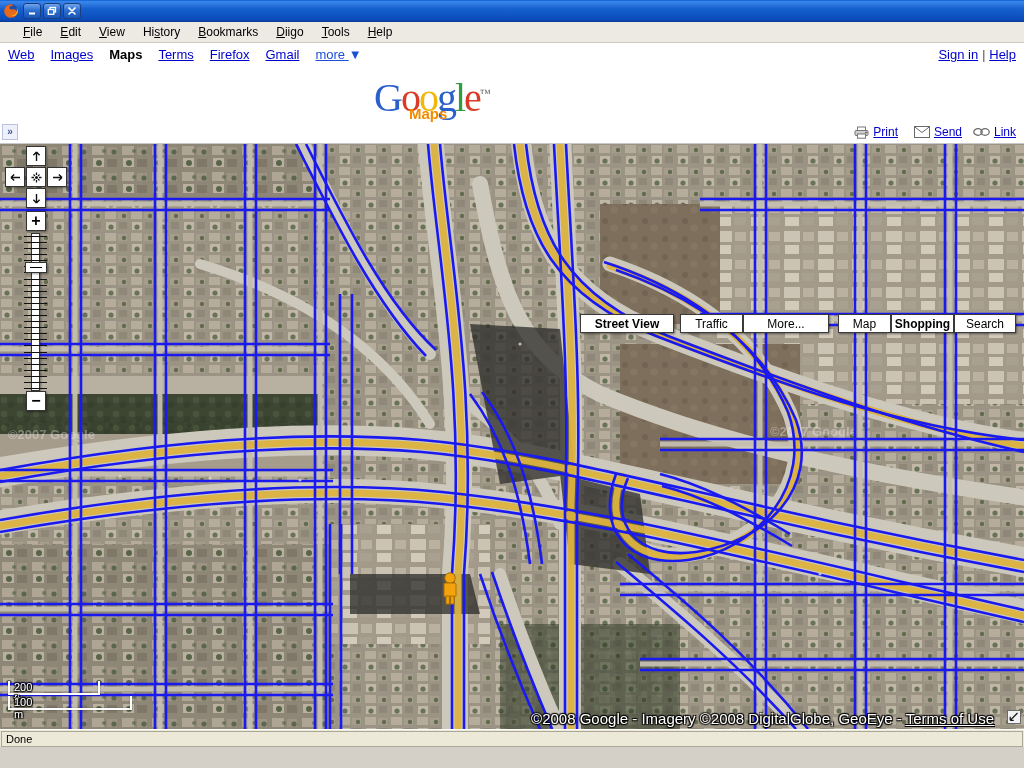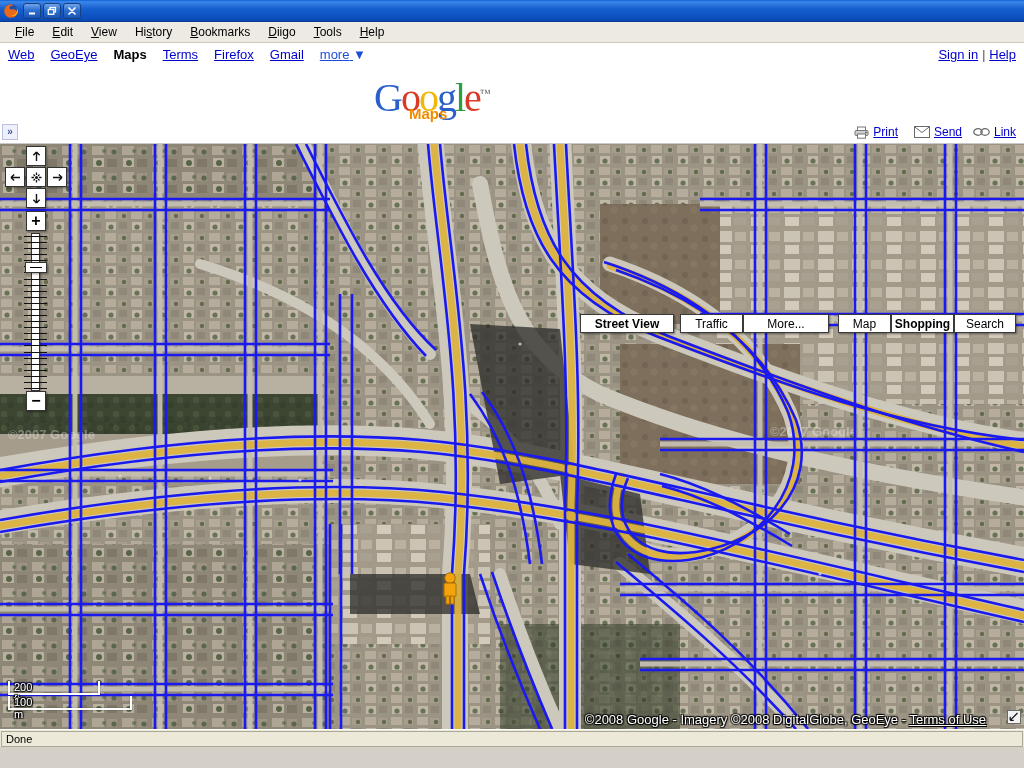--- a/index.html
+++ b/index.html
@@ -35,21 +35,21 @@
     color:#fff; font-size:10px; line-height:14px; text-align:center;
     font-family:"Liberation Sans",sans-serif;
     display:flex; align-items:center; justify-content:center;
   }
   .winbtn svg { display:block; }
 
   
   .menubar {
     height:21px; background:#eceae3;
     border-bottom:1px solid #cfcabc;
-    display:flex; align-items:center; padding-left:6px;
+    display:flex; align-items:center; padding-left:14px;
   }
   .menuitem { padding:2px 9px; color:#000; font-size:12px; white-space:nowrap; }
   .menuitem u { text-decoration:underline; }
 
   
   .gnav {
     height:24px; background:#fff; display:flex; align-items:center;
     padding-left:8px; border-bottom:1px solid #fff; position:relative;
   }
   .gnav a {
@@ -161,21 +161,21 @@
 
   
   .scalebar { position:absolute; left:8px; bottom:18px; color:#fff; font-size:11px;
     text-shadow:1px 1px 1px #000, -1px -1px 1px #000, 1px -1px 1px #000, -1px 1px 1px #000; }
   .scale-row { position:relative; height:15px; }
   .scale-line { position:absolute; background:#fff; box-shadow:0 0 1px #000; }
   .scale-lbl { position:absolute; left:6px; top:0px; }
 
   
   .copyright {
-    position:absolute; right:38px; bottom:2px; color:#fff; font-size:13px;
+    position:absolute; right:30px; bottom:2px; color:#fff; font-size:15px;
     text-shadow:1px 1px 1px #000,-1px -1px 1px #000,1px -1px 1px #000,-1px 1px 1px #000;
     white-space:nowrap;
   }
   .copyright a { color:#fff; text-decoration:underline; }
   .resizegrip { position:absolute; right:3px; bottom:2px; }
 
   
   .statusbar {
     height:18px; background:#ece9d8; border-top:1px solid #fff;
     display:flex; align-items:center; position:relative;justify-content:center;
@@ -227,21 +227,21 @@
     <span class="menuitem"><u>V</u>iew</span>
     <span class="menuitem">Hi<u>s</u>tory</span>
     <span class="menuitem"><u>B</u>ookmarks</span>
     <span class="menuitem"><u>D</u>iigo</span>
     <span class="menuitem"><u>T</u>ools</span>
     <span class="menuitem"><u>H</u>elp</span>
   </div>
 
   <div class="gnav">
     <a>Web</a>
-    <a>GeoEye</a>
+    <a>Images</a>
     <a class="cur">Maps</a>
     <a>Terms</a>
     <a>Firefox</a>
     <a>Gmail</a>
     <a class="more"><span>more</span>
       <span style="text-decoration:none;display:inline-block;">▼</span>
     </a>
     <span class="gnav-right">
       <a>Sign in</a><span class="sep">|</span><a>Help</a>
     </span>

